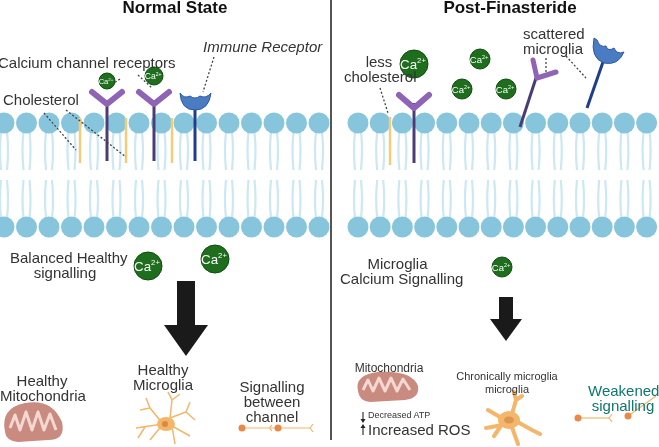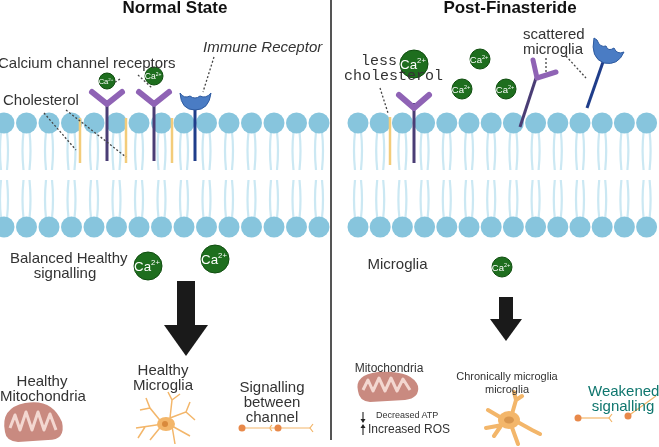--- a/index.html
+++ b/index.html
@@ -296,35 +296,36 @@
 <div class="lbl" style="left:128px;top:362px;width:70px;">
   <div>Healthy</div>
   <div>Microglia</div>
 </div>
 <div class="lbl" style="left:236px;top:379px;width:72px;">
   <div>Signalling</div>
   <div>between</div>
   <div>channel</div>
 </div>
 
-<div class="lbl" style="left:344px;top:54px;width:70px;font-family:Liberation Mono, monospace;">
+<div class="lbl" style="left:344px;top:54px;width:70px;">
   <div>less</div>
   <div>cholesterol</div>
 </div>
 <div class="lbl" style="left:523px;top:26px;width:60px;">
   <div>scattered</div>
   <div>microglia</div>
 </div>
 <div class="lbl" style="left:340px;top:256px;width:115px;">
   <div>Microglia</div>
+  <div>Calcium Signalling</div>
 </div>
 
 <div class="lbl" style="left:353px;top:361px;width:72px;font-size:12px;">Mitochondria</div>
-<div class="lbl" style="left:368px;top:410px;text-align:left;font-size:9px;line-height:11px;margin-left:8px;">Decreased ATP</div>
-<div class="lbl" style="left:368px;top:424px;text-align:left;font-size:12px;line-height:11px;">Increased ROS</div>
+<div class="lbl" style="left:368px;top:410px;text-align:left;font-size:9px;line-height:11px;">Decreased ATP</div>
+<div class="lbl" style="left:368px;top:424px;text-align:left;font-size:15px;line-height:11px;">Increased ROS</div>
 <div class="lbl" style="left:452px;top:370px;width:110px;font-size:11px;line-height:13px;">
   <div>Chronically microglia</div>
   <div>microglia</div>
 </div>
 <div class="lbl" style="left:588px;top:383px;width:70px;color:#0f766e;">
   <div>Weakened</div>
   <div>signalling</div>
 </div>
 
 </body></html>

